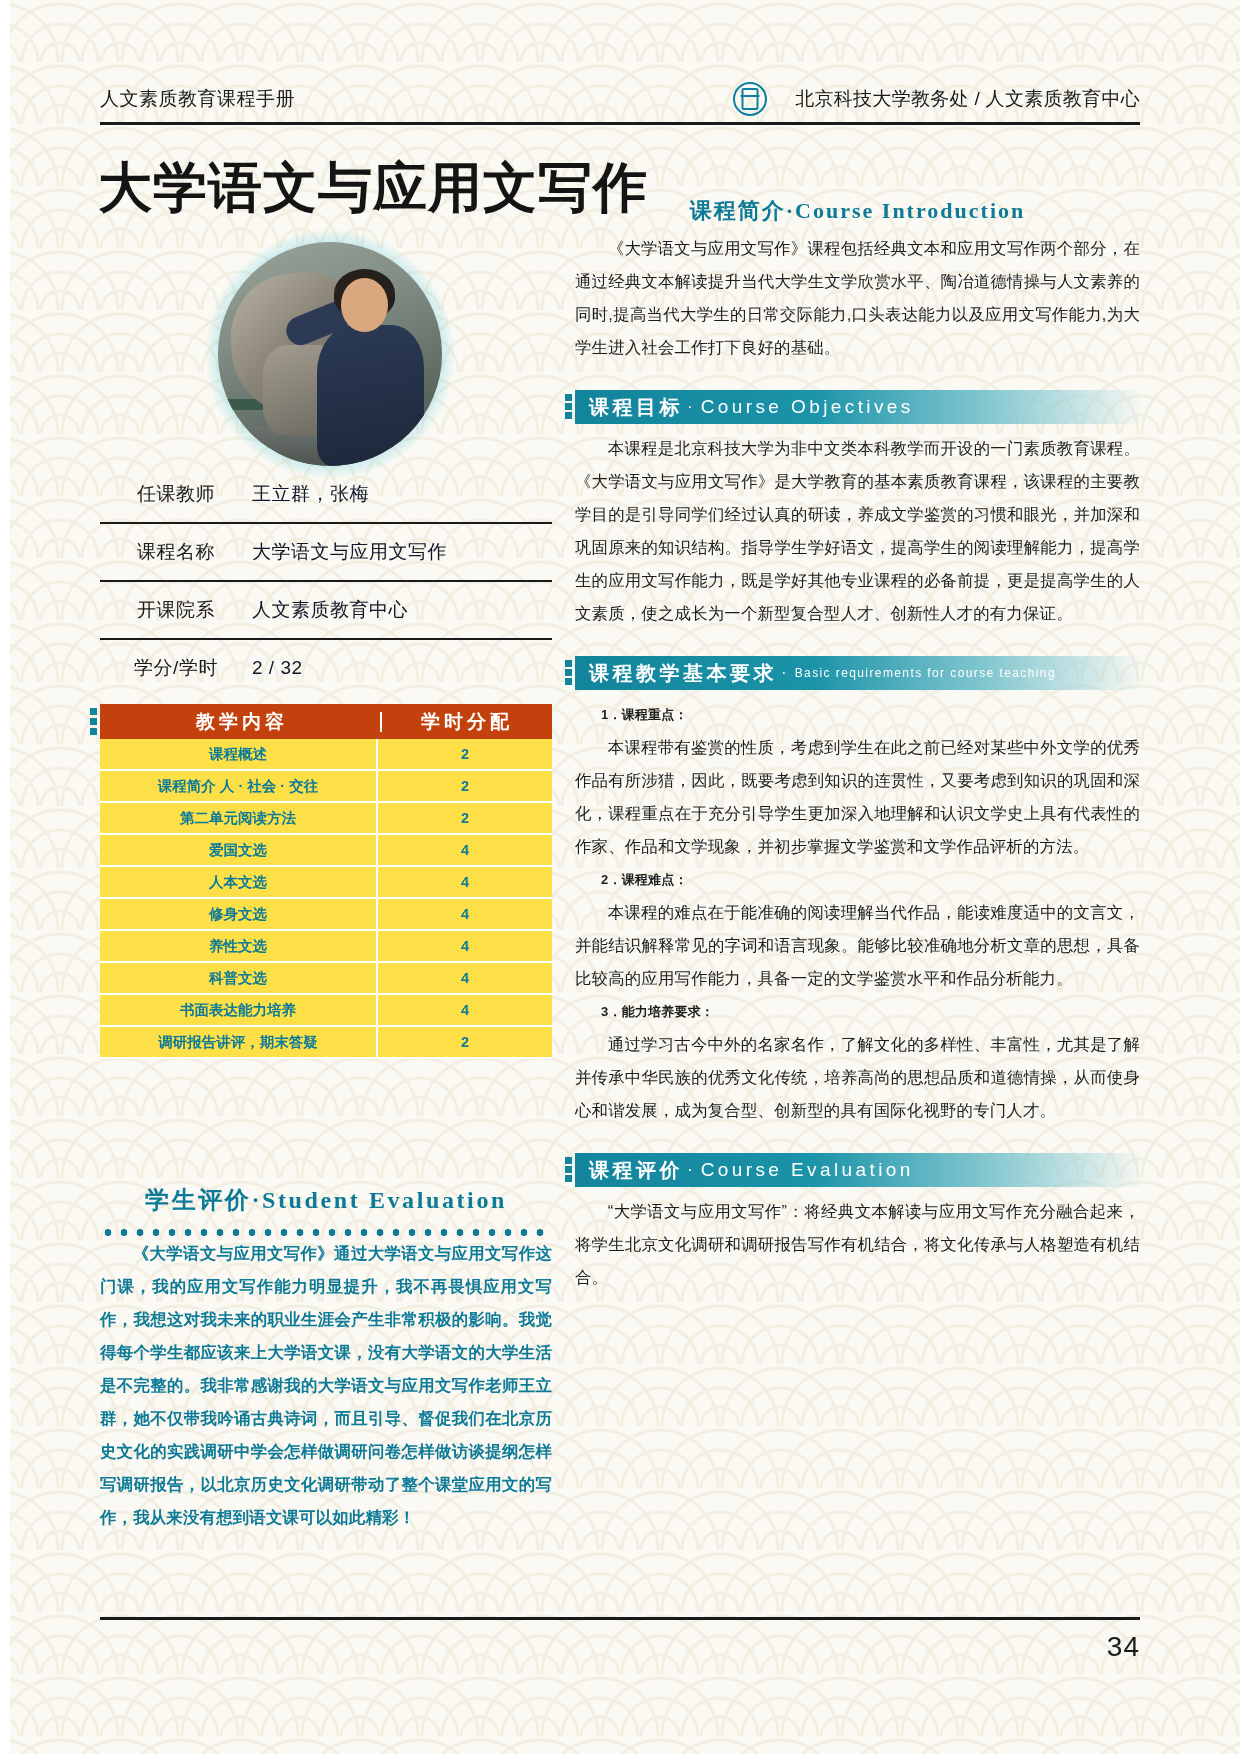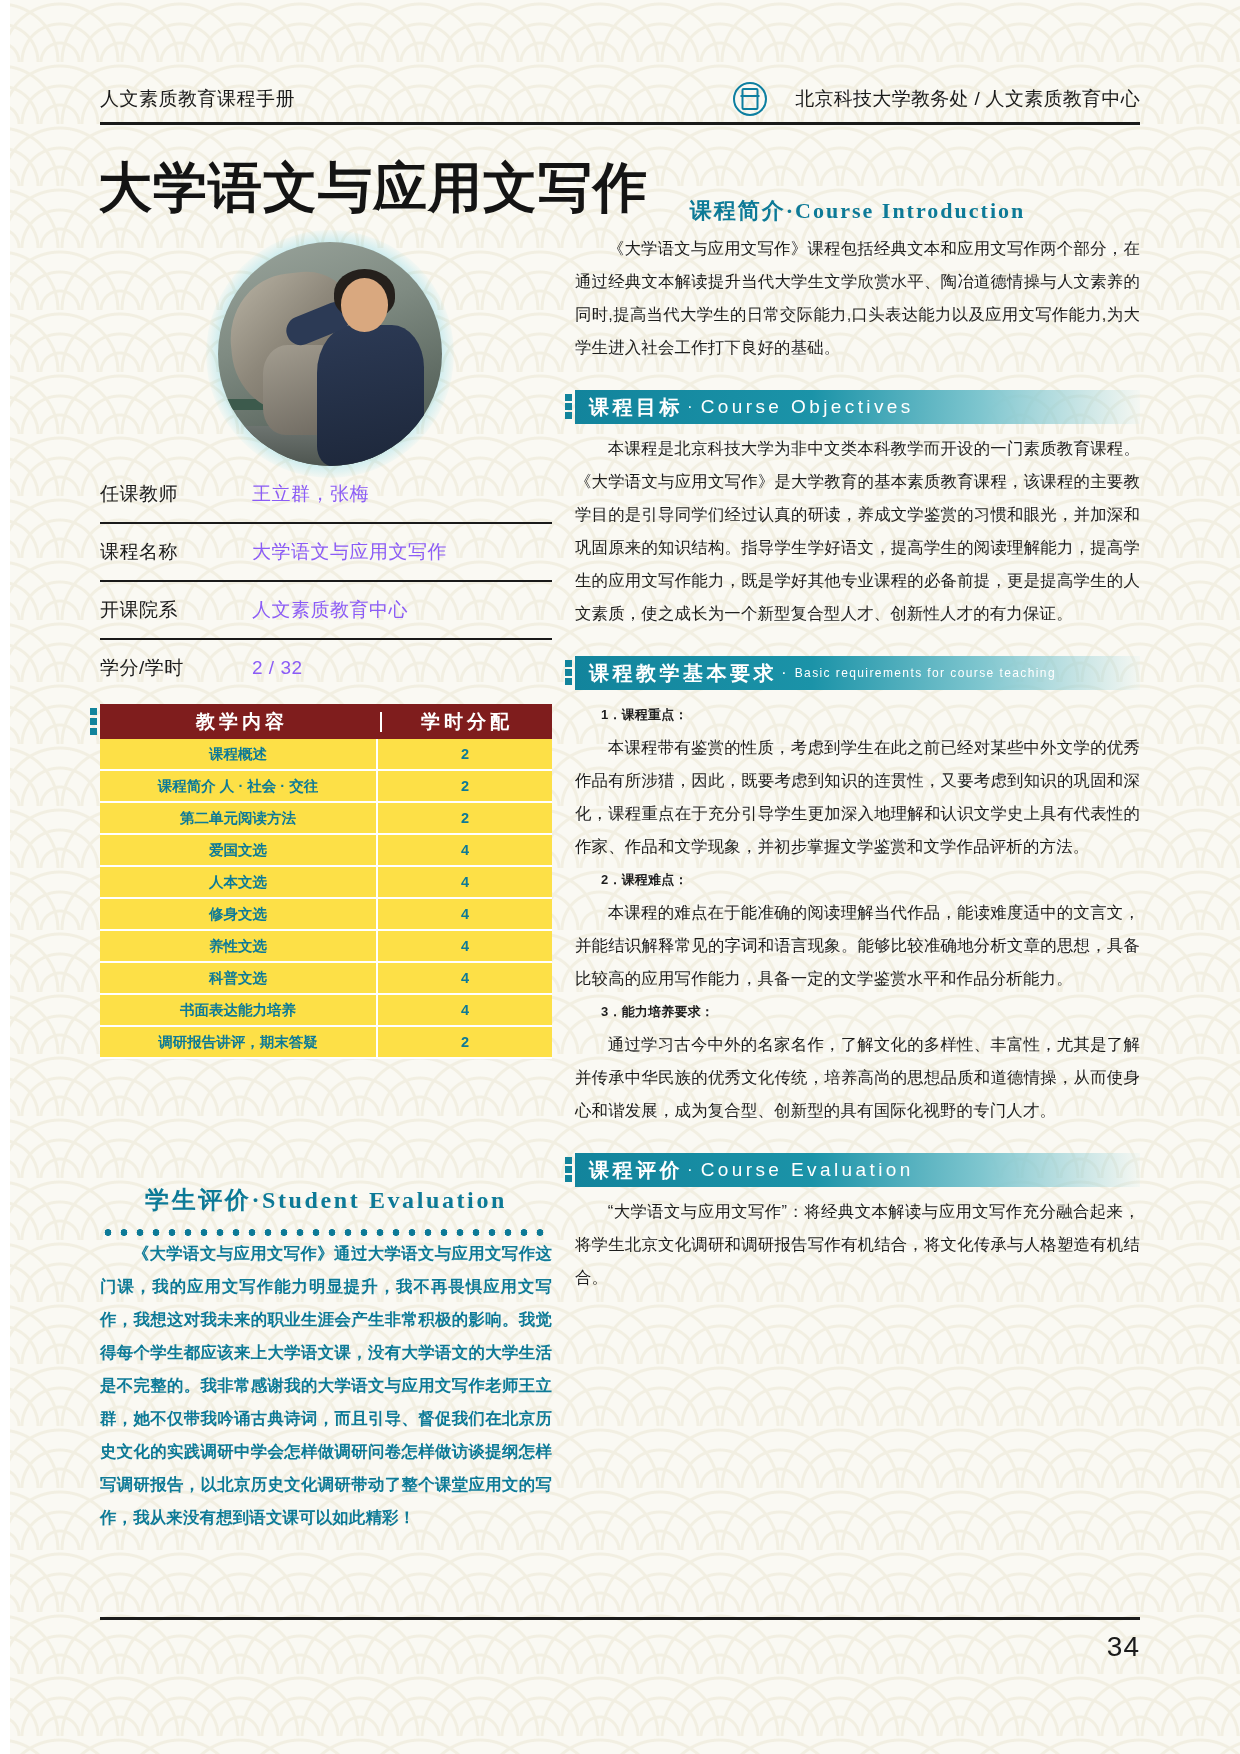--- a/index.html
+++ b/index.html
@@ -221,45 +221,46 @@
     position: absolute;
     left: 100px;
     top: 466px;
     width: 452px;
   }
   .info-row {
     display: flex;
     align-items: center;
     height: 56px;
     border-bottom: 2px solid #1a1a1a;
+    text-align: center;
   }
   .info-row:last-child { border-bottom: none; }
   .info-label {
     width: 152px;
     font-size: 19px;
     color: #1a1a1a;
     letter-spacing: 0.5px;
   }
   .info-value {
     font-size: 19px;
-    color: #8b5cf6;
+    color: #0f172a;
     letter-spacing: 0.5px;
   }
 
   
   .content-table {
     position: absolute;
     left: 100px;
     top: 704px;
     width: 452px;
   }
   .ct-head {
     position: relative;
     height: 35px;
-    background: #7f1d1d;
+    background: #c2410c;
     display: flex;
     align-items: center;
     color: #ffffff;
     font-size: 19px;
     font-weight: bold;
     letter-spacing: 4px;
   }
   .ct-head .notch {
     position: absolute;
     left: -10px;

